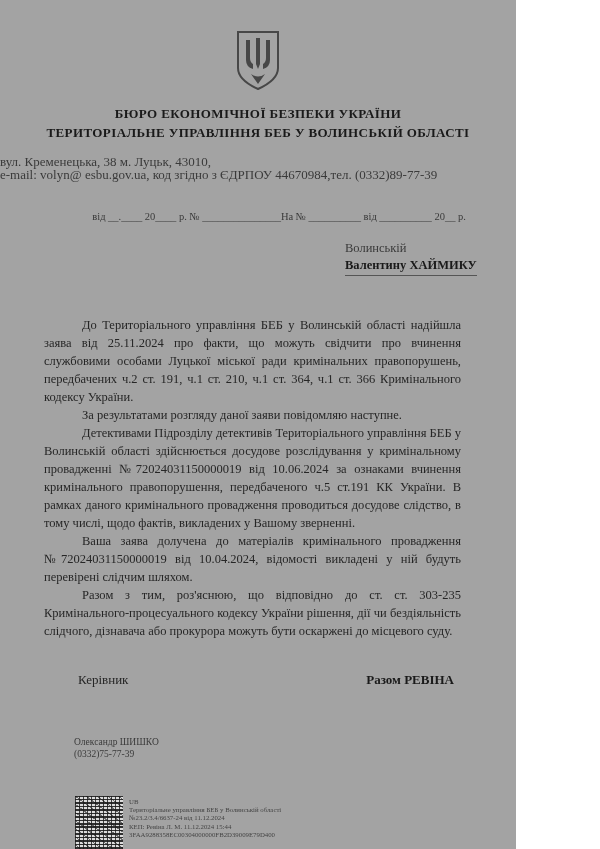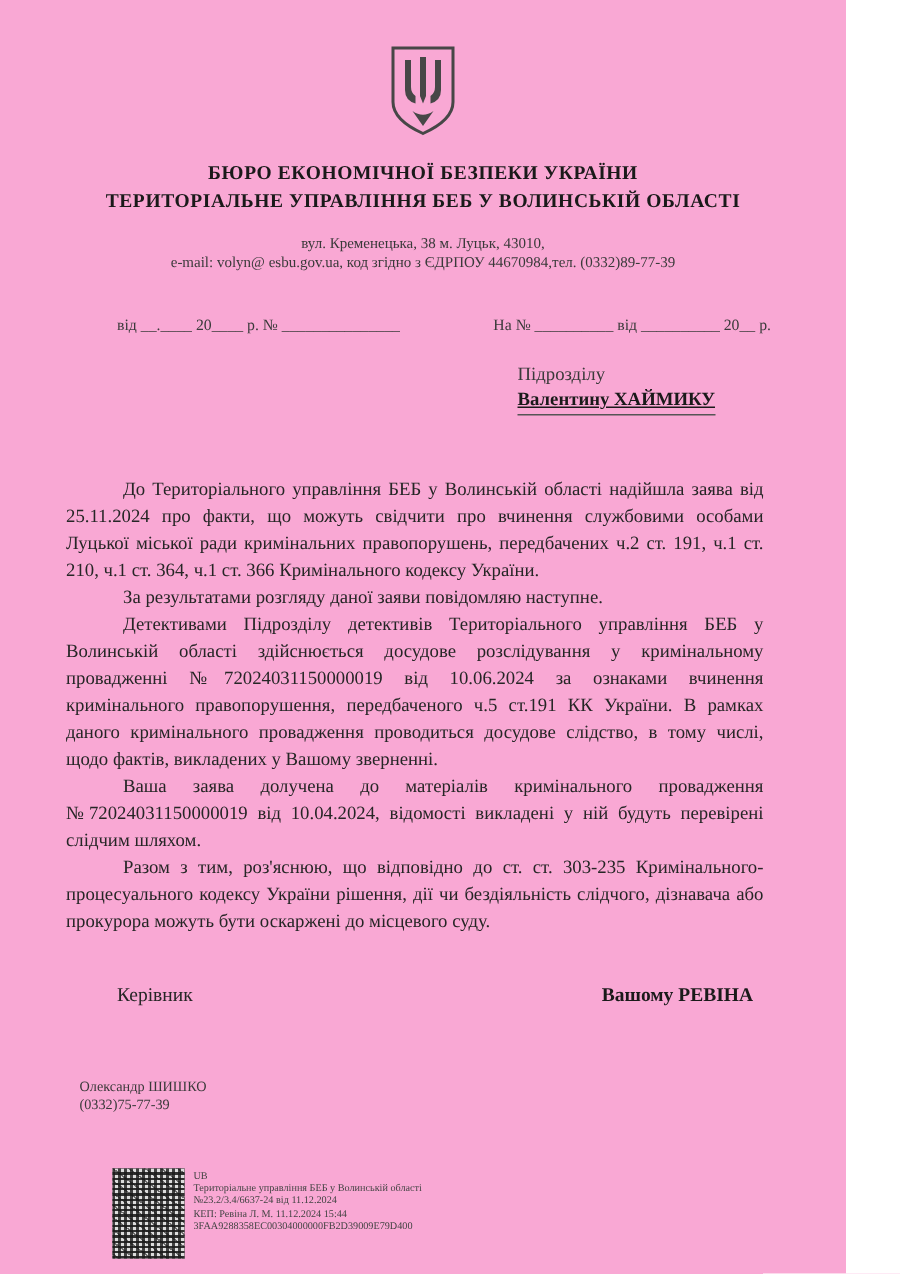--- a/index.html
+++ b/index.html
@@ -1,44 +1,44 @@
 <!DOCTYPE html>
 <html><head>
 <meta charset="utf-8">
 <style>
   html,body{margin:0;padding:0;background:#fff;}
   .page{
-    position:relative;width:564px;height:849px;background:#f9a8d4;overflow:hidden;
+    position:relative;width:516px;height:849px;background:#a3a3a3;overflow:hidden;
     font-family:"Liberation Serif","DejaVu Serif",serif;color:#2b2b2b;
   }
   
   .emblem-wrap{padding-top:30px;text-align:center;}
   .org-titles{margin-top:8px;text-align:center;font-weight:bold;color:#1a1a1a;
     font-size:13px;line-height:19px;letter-spacing:.4px;}
-  .org-address{margin-top:13px;text-align:center;font-size:10px;line-height:13px;color:#3a3a3a;}
+  .org-address{margin-top:13px;text-align:left;font-size:13px;line-height:13px;color:#3a3a3a;}
   
-  .ref-row{margin-top:30px;padding:0 50px 0 78px;display:flex;justify-content:space-between;
+  .ref-row{margin-top:30px;padding:0 50px 0 78px;display:flex;justify-content:flex-end;
     font-size:10.5px;color:#3a3a3a;}
   
   .addressee{margin-top:18px;margin-left:345px;font-size:12.5px;line-height:17px;position:relative;}
   .addressee .salutation{color:#3a3a3a;}
   .addressee .name{font-weight:bold;color:#1a1a1a;border-bottom:1.5px solid #555;
-    display:inline-block;padding-bottom:1px;text-decoration:underline;}
+    display:inline-block;padding-bottom:1px;}
   .addressee-dash{position:absolute;right:-155px;top:30px;width:38px;border-top:2px solid #444;}
   .addressee-inner{position:relative;display:inline-block;}
   
   .body-text{margin-top:40px;padding:0 55px 0 44px;font-size:12.5px;line-height:18px;
     text-align:justify;color:#262626;}
   .body-text p{margin:0;text-indent:38px;}
   
   .sig-row{margin-top:32px;padding:0 62px 0 78px;display:flex;justify-content:space-between;
     font-size:13px;color:#262626;gap:32px;}
   .sig-row .sig-name{font-weight:bold;color:#1a1a1a;}
   
-  .executor{margin-top:48px;padding-left:53px;font-size:9.5px;line-height:12px;color:#3a3a3a;}
+  .executor{margin-top:48px;padding-left:74px;font-size:9.5px;line-height:12px;color:#3a3a3a;}
   
   .stamp{margin-top:36px;padding-left:75px;display:flex;align-items:flex-start;gap:6px;}
   .qr{
     width:48px;height:60px;flex:0 0 48px;background-color:#dcdcdc;
     background-image:
       repeating-linear-gradient(0deg, rgba(25,25,25,.88) 0 1.5px, transparent 1.5px 3.5px),
       repeating-linear-gradient(90deg, rgba(25,25,25,.8) 0 1.5px, transparent 1.5px 4px),
       repeating-linear-gradient(37deg, transparent 0 2px, rgba(70,70,70,.75) 2px 3px, transparent 3px 6.5px);
   }
   .stamp-text{font-size:6.8px;line-height:8.2px;color:#444;padding-top:2px;
@@ -70,37 +70,37 @@
     <div>e-mail: volyn@ esbu.gov.ua,  код згідно з ЄДРПОУ 44670984,тел. (0332)89-77-39</div>
   </div>
 
   <div class="ref-row">
     <div>від __.____ 20____ р. № _______________</div>
     <div>На № __________ від __________ 20__ р.</div>
   </div>
 
   <div class="addressee">
     <div class="addressee-inner">
-      <div class="salutation">Підрозділу</div>
+      <div class="salutation">Волинській</div>
       <span class="name">Валентину ХАЙМИКУ</span>
       <span class="addressee-dash"></span>
     </div>
   </div>
 
   <div class="body-text">
     <p>До Територіального управління БЕБ у Волинській області надійшла заява від 25.11.2024 про факти, що можуть свідчити про вчинення службовими особами Луцької міської ради кримінальних правопорушень, передбачених ч.2 ст. 191, ч.1 ст. 210, ч.1 ст. 364, ч.1 ст. 366 Кримінального кодексу України.</p>
     <p>За результатами розгляду даної заяви повідомляю наступне.</p>
     <p>Детективами Підрозділу детективів Територіального управління БЕБ у Волинській області здійснюється досудове розслідування у кримінальному провадженні №72024031150000019 від 10.06.2024 за ознаками вчинення кримінального правопорушення, передбаченого ч.5 ст.191 КК України. В рамках даного кримінального провадження проводиться досудове слідство, в тому числі, щодо фактів, викладених у Вашому зверненні.</p>
     <p>Ваша заява долучена до матеріалів кримінального провадження №72024031150000019 від 10.04.2024, відомості викладені у ній будуть перевірені слідчим шляхом.</p>
     <p>Разом з тим, роз'яснюю, що відповідно до ст. ст. 303-235 Кримінального-процесуального кодексу України рішення, дії чи бездіяльність слідчого, дізнавача або прокурора можуть бути оскаржені до місцевого суду.</p>
   </div>
 
   <div class="sig-row">
     <div>Керівник</div>
-    <div class="sig-name">Вашому РЕВІНА</div>
+    <div class="sig-name">Разом РЕВІНА</div>
   </div>
 
   <div class="executor">
     <div>Олександр ШИШКО</div>
     <div>(0332)75-77-39</div>
   </div>
 
   <div class="stamp">
     <div class="qr"></div>
     <div class="stamp-text">

